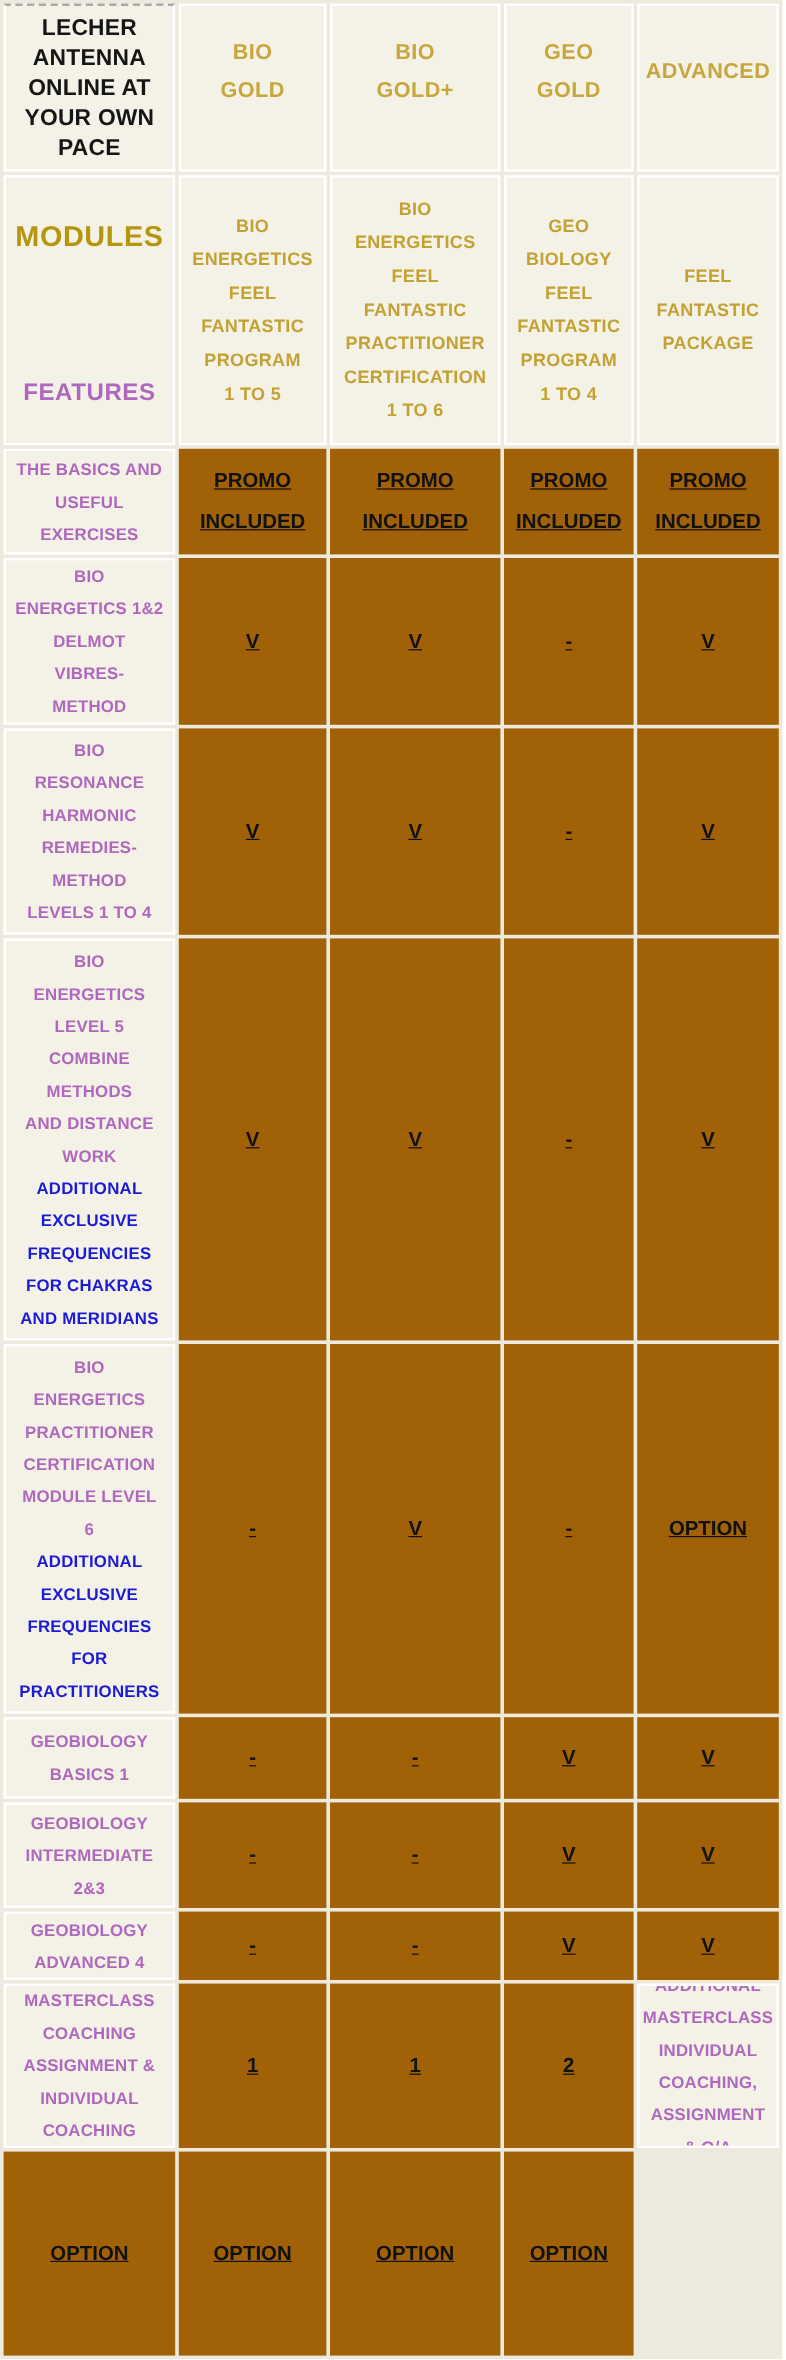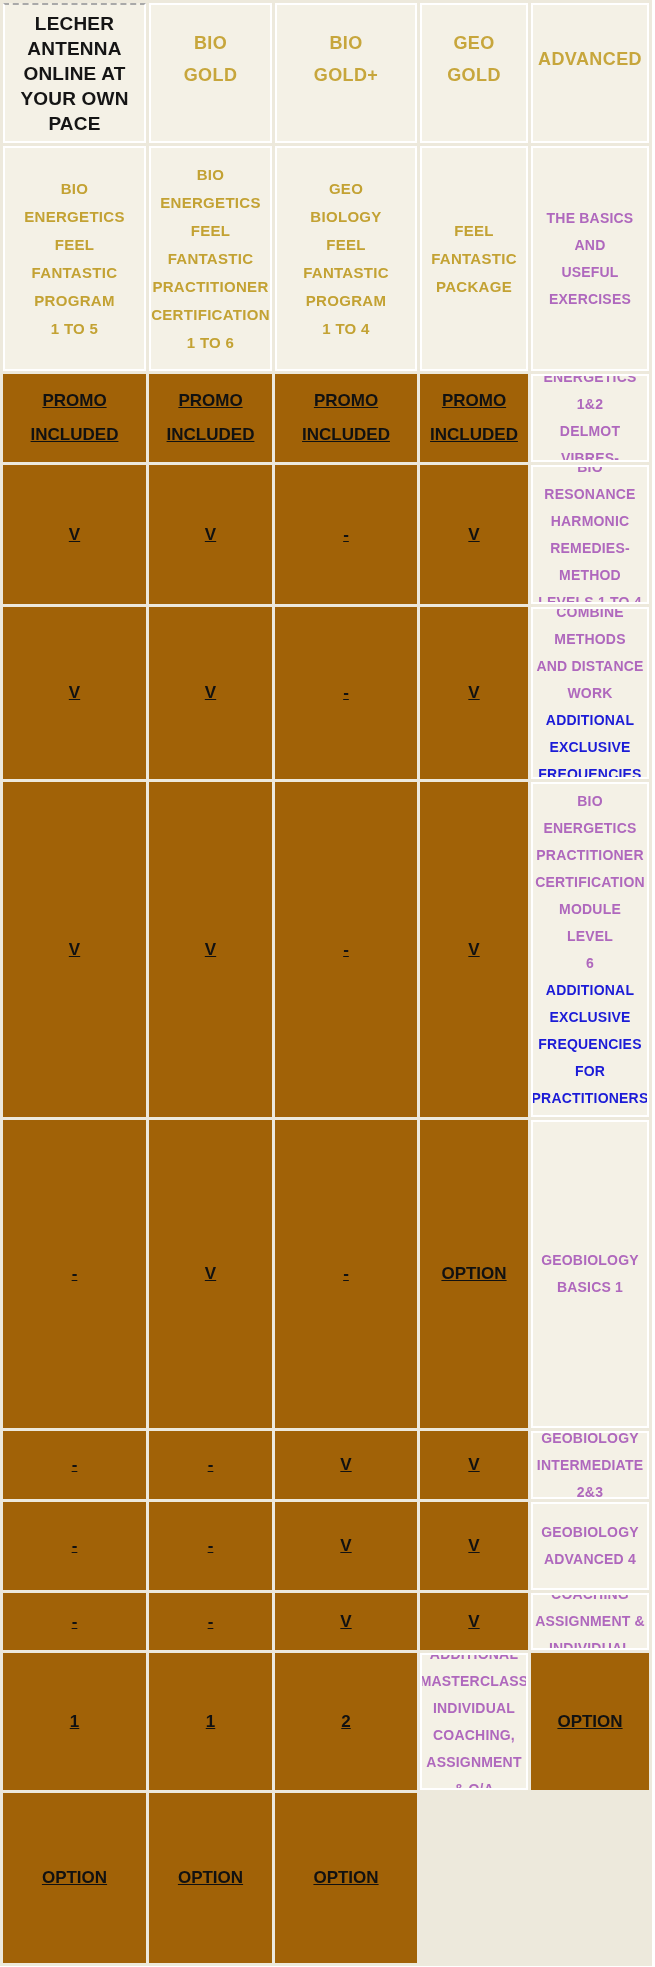--- a/index.html
+++ b/index.html
@@ -119,20 +119,24 @@
 GOLD+</span>
     </div>
     <div class="cell beige plan-header">
       <span>GEO
 GOLD</span>
     </div>
     <div class="cell beige plan-header">
       <span>ADVANCED</span>
     </div>
 
+    <div class="cell beige modules-cell">
+      <span class="modules-label">MODULES</span>
+      <span class="features-label">FEATURES</span>
+    </div>
     <div class="cell beige module-summary">
       <span>BIO
 ENERGETICS
 FEEL
 FANTASTIC
 PROGRAM
 1 TO 5</span>
     </div>
     <div class="cell beige module-summary">
       <span>BIO

